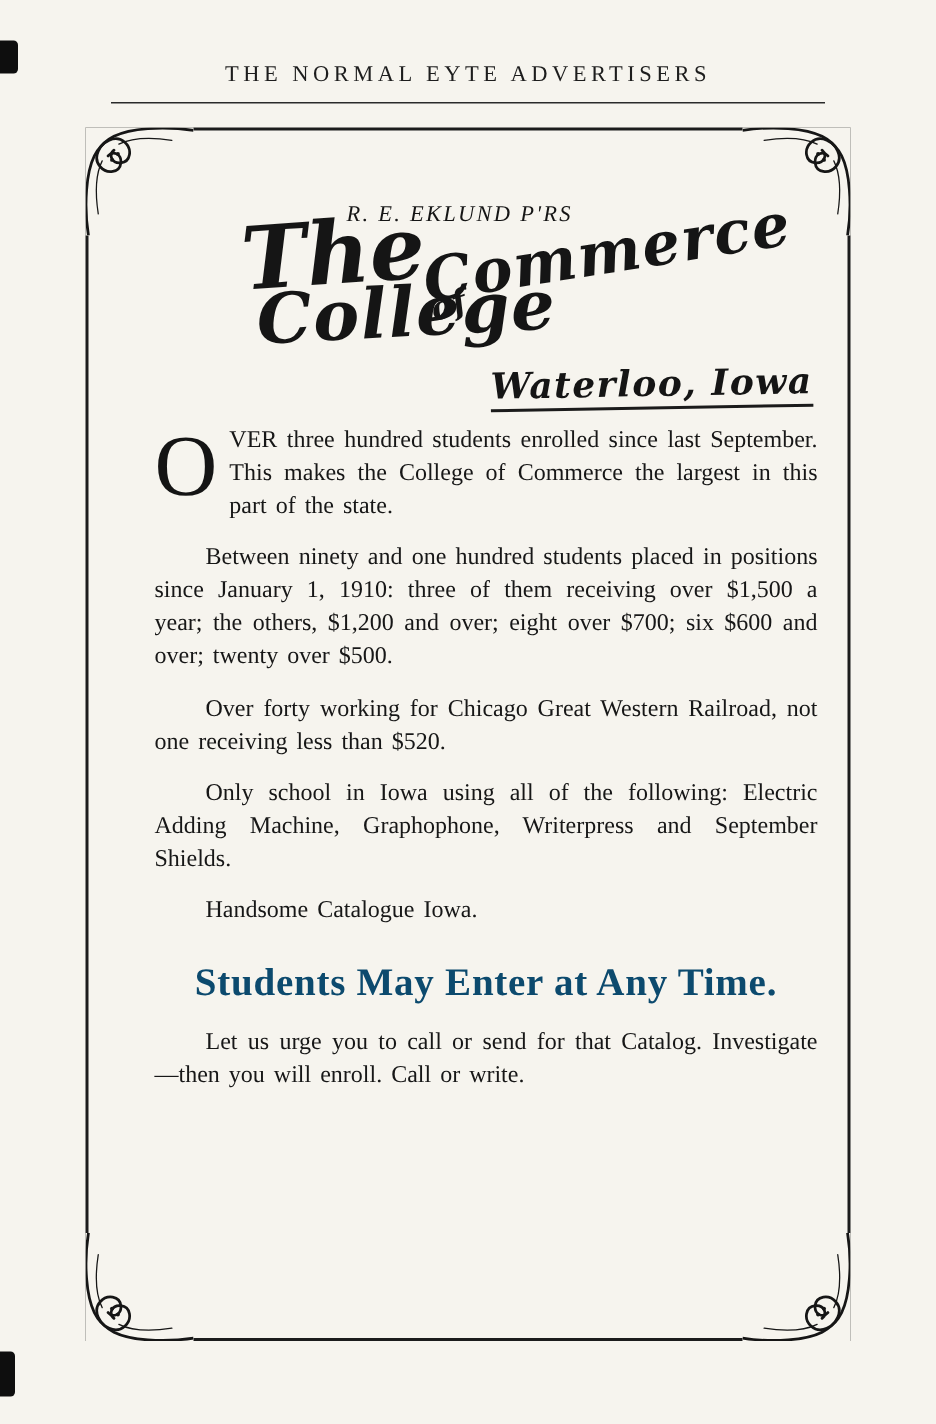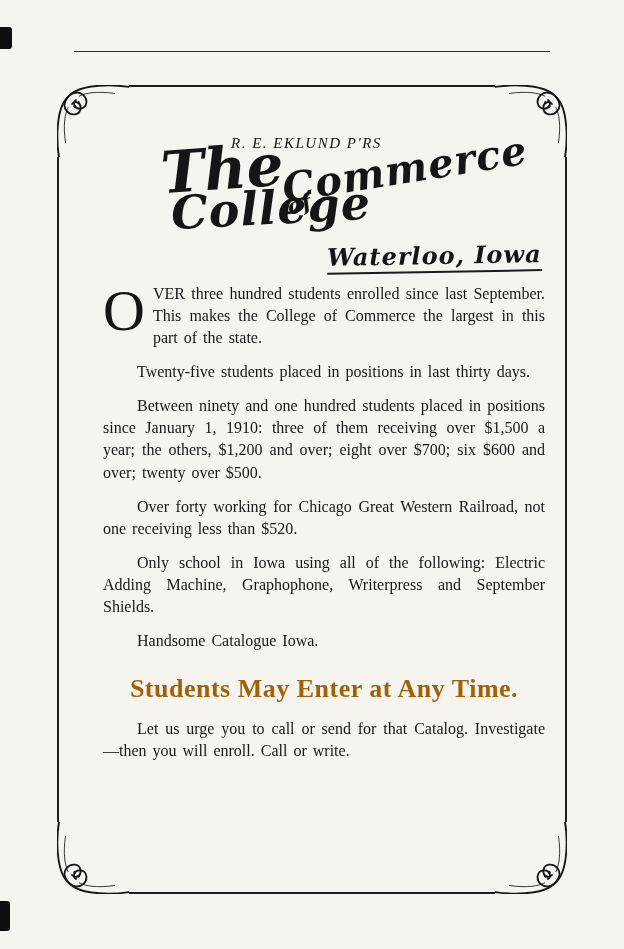--- a/index.html
+++ b/index.html
@@ -53,41 +53,42 @@
   }
   .para.indent{text-indent:34px;}
   .para.no-justify{text-align:left;}
   .dropcap{
     float:left;font-size:58px;line-height:0.82;padding:4px 8px 0 0;
     font-family:"Liberation Serif",serif;color:#141414;
   }
   .lead{margin-top:2px;}
   .enroll-heading{
     font-size:26px;font-weight:bold;text-align:center;margin:22px 0 14px 0;
-    letter-spacing:0.5px;color:#a16207;font-family:"Liberation Serif",serif;
+    letter-spacing:0.5px;color:#0c4a6e;font-family:"Liberation Serif",serif;
   }
 </style>
 </head>
 <body>
 
 <svg width="0" height="0" style="position:absolute" aria-hidden="true">
   <symbol id="flourish" viewBox="0 0 110 110">
     <path d="M110,3 C78,-2 45,1 29,9 C13,17 7,31 15,40 C22,48 35,46 36,36 C37,27 28,23 23,29" fill="none" stroke="#161616" stroke-width="2.8" stroke-linecap="round"></path>
     <path d="M3,110 C-2,78 1,45 9,29 C17,13 31,7 40,15 C48,22 46,35 36,36 C27,37 23,28 29,23" fill="none" stroke="#161616" stroke-width="2.8" stroke-linecap="round"></path>
     <path d="M88,13 C62,9 44,12 34,17" fill="none" stroke="#161616" stroke-width="1.3" stroke-linecap="round"></path>
     <path d="M13,88 C9,62 12,44 17,34" fill="none" stroke="#161616" stroke-width="1.3" stroke-linecap="round"></path>
     <circle cx="27" cy="33" r="2" fill="#161616"></circle>
     <circle cx="33" cy="27" r="2" fill="#161616"></circle>
   </symbol>
 </svg>
 
 <div class="scan-mark mark-top-left"></div>
 <div class="scan-mark mark-bottom-left"></div>
 
 <div class="masthead">
+  <div class="masthead-title">THE NORMAL EYTE ADVERTISERS</div>
   <hr class="masthead-rule">
 </div>
 
 <div class="frame">
 
   <div class="corner tl">
     <svg viewBox="0 0 110 110">
         <use href="#flourish"></use>
       </svg>
   </div>
@@ -113,21 +114,20 @@
     <span class="logo-commerce">Commerce</span>
     <span class="logo-of">of</span>
     <span class="logo-college">College</span>
     <span class="logo-location">Waterloo, Iowa</span>
   </div>
 
   <div class="content">
 
     <p class="para lead"><span class="dropcap">O</span><span>VER three hundred students enrolled since last September.  This makes the College of Commerce the largest in this part of the state.</span></p>
 
-    <p class="para indent">Twenty-five students placed in positions in last thirty days.</p>
     <p class="para indent">Between ninety and one hundred students placed in positions since January 1, 1910: three of them receiving over $1,500 a year; the others, $1,200 and over; eight over $700; six $600 and over; twenty over $500.</p>
     <p class="para indent">Over forty working for Chicago Great Western Railroad, not one receiving less than $520.</p>
     <p class="para indent">Only school in Iowa using all of the following:  Electric Adding Machine, Graphophone, Writerpress and September Shields.</p>
     <p class="para indent no-justify">Handsome Catalogue Iowa.</p>
 
     <div class="enroll-heading">Students May Enter at Any Time.</div>
 
     <p class="para indent">Let us urge you to call or send for that Catalog.  Investigate—then you will enroll.  Call or write.</p>
 
   </div>

